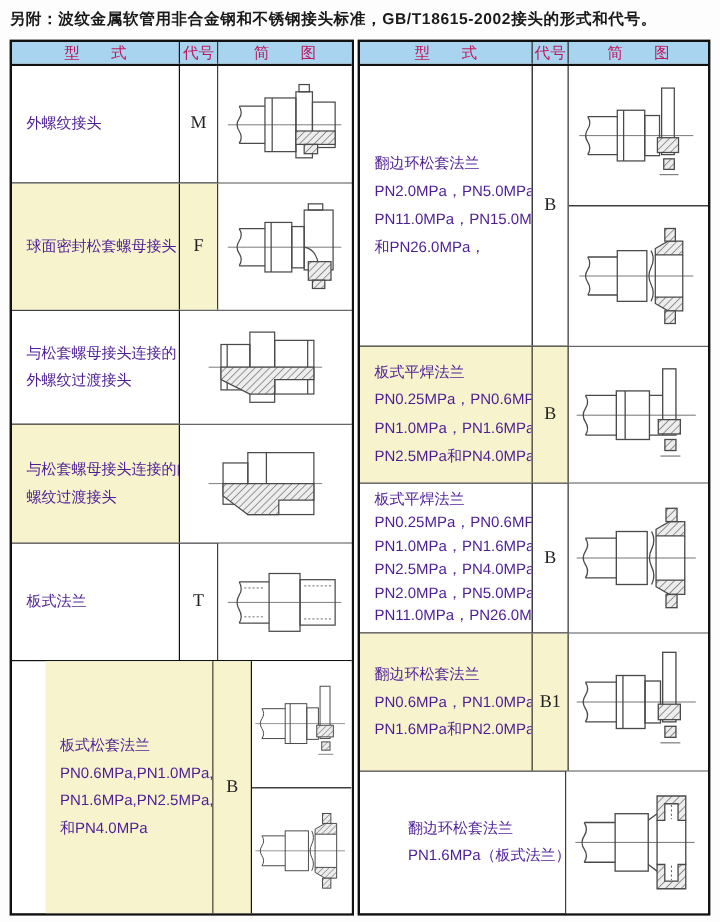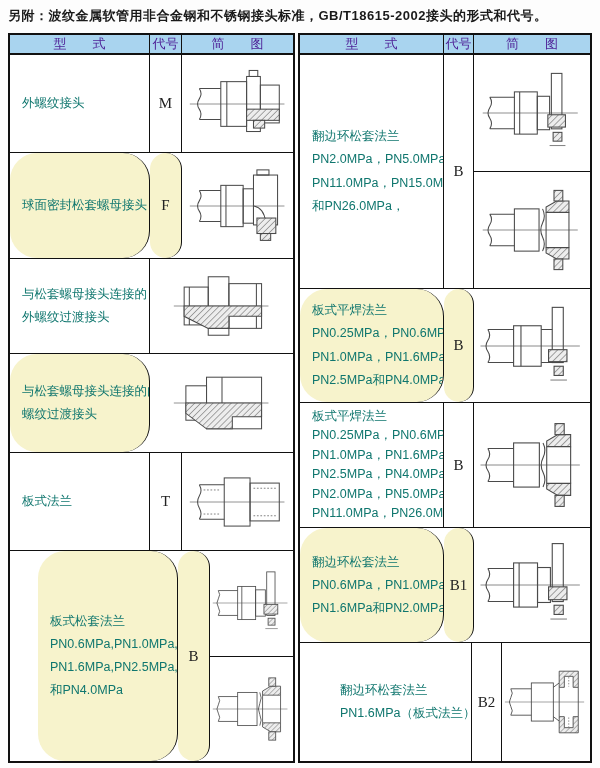--- a/index.html
+++ b/index.html
@@ -16,25 +16,25 @@
   .row:last-child { border-bottom:none; flex:1 1 auto;padding-left:28px; }
   .row.head { border-bottom:2px solid #111; }
   .cell { border-right:1px solid #111; display:flex; align-items:center; overflow:hidden; }
   .cell:last-child { border-right:none;font-family:Liberation Serif, serif; }
   .c-type { justify-content:flex-start; }
   .tbl-left  .c-type { width:140px; } .tbl-left  .c-code { width:32px; }
   .tbl-right .c-type { width:144px; } .tbl-right .c-code { width:30px; }
   .c-code { justify-content:center; font-family:"Liberation Serif", serif;
             font-size:15px; color:#222; }
   .c-diag { flex:1; flex-direction:column; align-items:stretch; background:#fff; }
-  .head .cell { justify-content:center; font-size:13px; color:#4c1d95;text-align:right; }
-  .hl { background:#f7f3cc;border-radius:27px; }
+  .head .cell { justify-content:center; font-size:13px; color:#be185d;text-align:right; }
+  .hl { background:#f7f3cc; }
   .hdr { background:#a9d4ef; }
   .ttext { font-size:12.5px; line-height:1.85; padding:4px 2px 4px 12px;
-           white-space:pre; color:#0f766e; }
+           white-space:pre; color:#4c1d95; }
   .half { flex:1; display:flex; align-items:center; justify-content:center; }
   .half + .half { border-top:1px solid #111; }
   svg.d { display:block; }
   .tbl-left  svg.d { width:104px; height:86px; }
   .tbl-right svg.d { width:112px; height:92px; }
   .tbl-right .twin svg.d { width:110px; height:88px; }
 </style>
 </head>
 <body>
 
@@ -353,21 +353,20 @@
             </svg>
           </div>
         </div>
     </div>
 
     <div class="row">
       <div class="cell c-type">
           <div class="ttext">翻边环松套法兰
 PN1.6MPa（板式法兰）</div>
         </div>
-      <div class="cell c-code">B2</div>
       <div class="cell c-diag">
           <div class="half">
             <svg class="d" viewBox="0 0 120 100">
               <use href="#sym-flared-b2"></use>
             </svg>
           </div>
         </div>
     </div>
   </div>
 </div>

